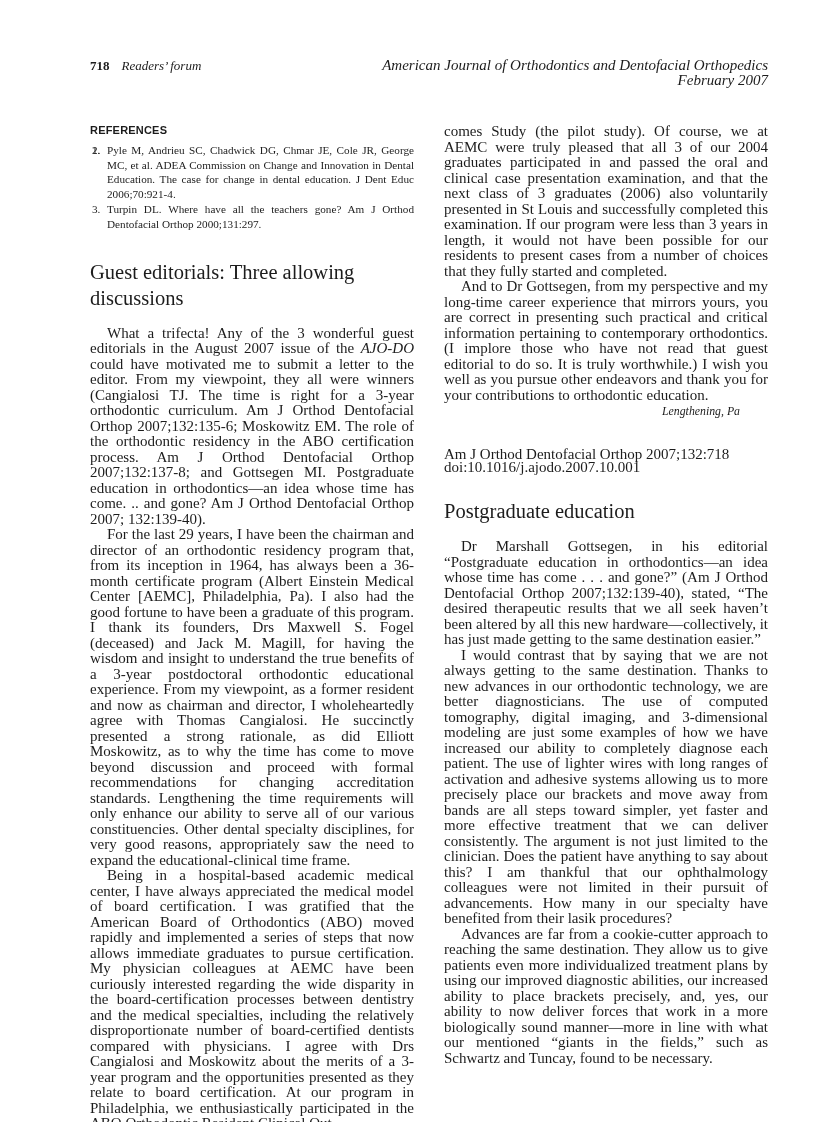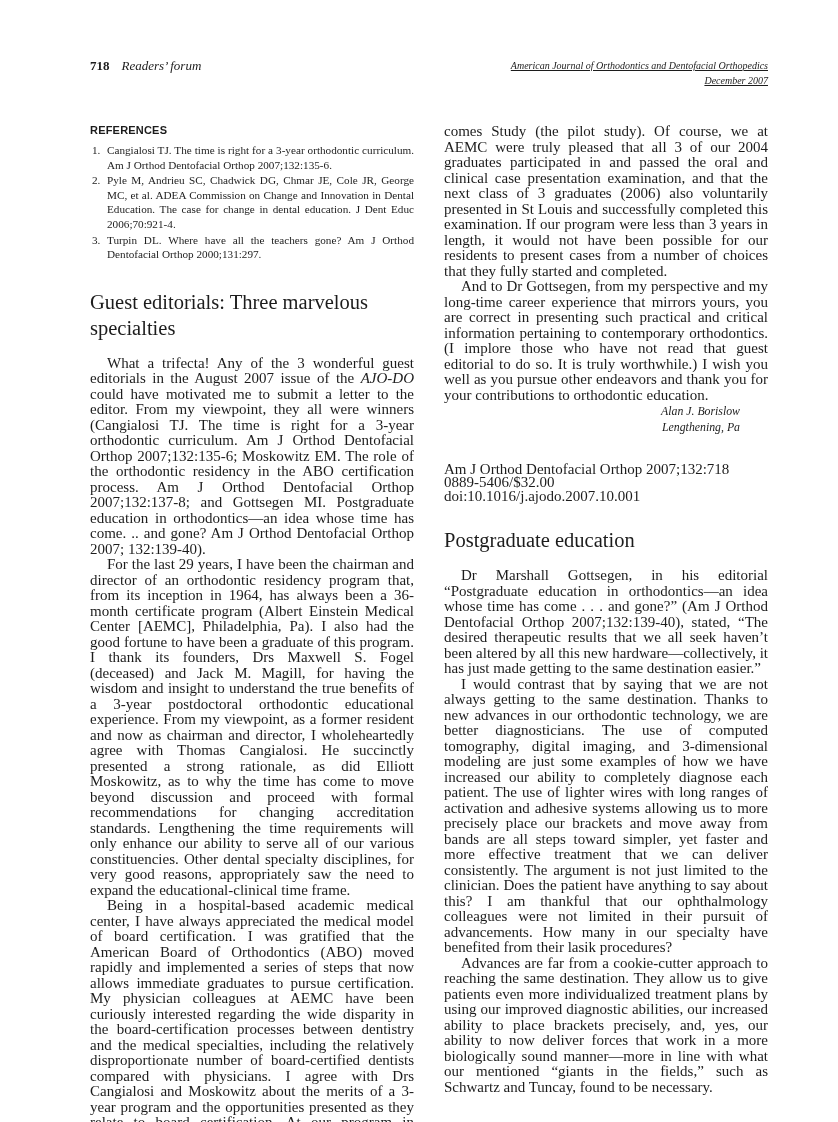--- a/index.html
+++ b/index.html
@@ -27,23 +27,22 @@
     display: flex;
     justify-content: space-between;
     align-items: flex-start;
   }
   .header-left { font-size: 13px; line-height: 15px; white-space: nowrap; }
   .page-number { font-weight: bold; margin-right: 12px; }
   .section-name { font-style: italic; }
   .header-right {
     text-align: right;
     font-style: italic;
-    font-size: 10px;
+    font-size: 15px;
     line-height: 15px;
-    text-decoration: underline;
   }
 
   
   .columns {
     display: flex;
     gap: 30px;
     margin-top: 36px;
   }
   .col { width: 326px; }
 
@@ -106,64 +105,61 @@
 
 <div class="page">
   <div class="content">
 
     <header class="page-header">
       <div class="header-left">
         <span class="page-number">718</span><span class="section-name">Readers’ forum</span>
       </div>
       <div class="header-right">
         <div>American Journal of Orthodontics and Dentofacial Orthopedics</div>
-        <div>December 2007</div>
+        <div>February 2007</div>
       </div>
     </header>
 
     <div class="columns">
 
       <div class="col">
         <h3 class="refs-heading">REFERENCES</h3>
 
         <div class="ref">
           <span class="ref-num">1.</span>
-          <span>Cangialosi TJ. The time is right for a 3-year orthodontic curriculum. Am J Orthod Dentofacial Orthop 2007;132:135-6.</span>
         </div>
         <div class="ref">
           <span class="ref-num">2.</span>
           <span>Pyle M, Andrieu SC, Chadwick DG, Chmar JE, Cole JR, George MC, et al. ADEA Commission on Change and Innovation in Dental Education. The case for change in dental education. J Dent Educ 2006;70:921-4.</span>
         </div>
         <div class="ref">
           <span class="ref-num">3.</span>
           <span>Turpin DL. Where have all the teachers gone? Am J Orthod Dentofacial Orthop 2000;131:297.</span>
         </div>
 
-        <h1 class="article-title first">Guest editorials: Three marvelous specialties</h1>
+        <h1 class="article-title first">Guest editorials: Three allowing discussions</h1>
 
         <p class="body indent"><span>What a trifecta! Any of the 3 wonderful guest editorials in the August 2007 issue of the </span><i>AJO-DO</i><span> could have motivated me to submit a letter to the editor. From my viewpoint, they all were winners (Cangialosi TJ. The time is right for a 3-year orthodontic curriculum. Am J Orthod Dentofacial Orthop 2007;132:135-6; Moskowitz EM. The role of the orthodontic residency in the ABO certification process. Am J Orthod Dentofacial Orthop 2007;132:137-8; and Gottsegen MI. Postgraduate education in orthodontics—an idea whose time has come. .. and gone? Am J Orthod Dentofacial Orthop 2007; 132:139-40).</span></p>
 
         <p class="body indent">For the last 29 years, I have been the chairman and director of an orthodontic residency program that, from its inception in 1964, has always been a 36-month certificate program (Albert Einstein Medical Center [AEMC], Philadelphia, Pa). I also had the good fortune to have been a graduate of this program. I thank its founders, Drs Maxwell S. Fogel (deceased) and Jack M. Magill, for having the wisdom and insight to understand the true benefits of a 3-year postdoctoral orthodontic educational experience. From my viewpoint, as a former resident and now as chairman and director, I wholeheartedly agree with Thomas Cangialosi. He succinctly presented a strong rationale, as did Elliott Moskowitz, as to why the time has come to move beyond discussion and proceed with formal recommendations for changing accreditation standards. Lengthening the time requirements will only enhance our ability to serve all of our various constituencies. Other dental specialty disciplines, for very good reasons, appropriately saw the need to expand the educational-clinical time frame.</p>
 
         <p class="body indent">Being in a hospital-based academic medical center, I have always appreciated the medical model of board certification. I was gratified that the American Board of Orthodontics (ABO) moved rapidly and implemented a series of steps that now allows immediate graduates to pursue certification. My physician colleagues at AEMC have been curiously interested regarding the wide disparity in the board-certification processes between dentistry and the medical specialties, including the relatively disproportionate number of board-certified dentists compared with physicians. I agree with Drs Cangialosi and Moskowitz about the merits of a 3-year program and the opportunities presented as they relate to board certification. At our program in Philadelphia, we enthusiastically participated in the ABO Orthodontic Resident Clinical Out-</p>
       </div>
 
       <div class="col">
         <p class="body">comes Study (the pilot study). Of course, we at AEMC were truly pleased that all 3 of our 2004 graduates participated in and passed the oral and clinical case presentation examination, and that the next class of 3 graduates (2006) also voluntarily presented in St Louis and successfully completed this examination. If our program were less than 3 years in length, it would not have been possible for our residents to present cases from a number of choices that they fully started and completed.</p>
 
         <p class="body indent">And to Dr Gottsegen, from my perspective and my long-time career experience that mirrors yours, you are correct in presenting such practical and critical information pertaining to contemporary orthodontics. (I implore those who have not read that guest editorial to do so. It is truly worthwhile.) I wish you well as you pursue other endeavors and thank you for your contributions to orthodontic education.</p>
 
         <div class="signature">
-          <div>Alan J. Borislow</div>
           <div>Lengthening, Pa</div>
         </div>
 
         <div class="citation">
           <div>Am J Orthod Dentofacial Orthop 2007;132:718</div>
-          <div>0889-5406/$32.00</div>
           <div>doi:10.1016/j.ajodo.2007.10.001</div>
         </div>
 
         <h1 class="article-title second">Postgraduate education</h1>
 
         <p class="body indent">Dr Marshall Gottsegen, in his editorial “Postgraduate education in orthodontics—an idea whose time has come . . . and gone?” (Am J Orthod Dentofacial Orthop 2007;132:139-40), stated, “The desired therapeutic results that we all seek haven’t been altered by all this new hardware—collectively, it has just made getting to the same destination easier.”</p>
         <p class="body indent">I would contrast that by saying that we are not always getting to the same destination. Thanks to new advances in our orthodontic technology, we are better diagnosticians. The use of computed tomography, digital imaging, and 3-dimensional modeling are just some examples of how we have increased our ability to completely diagnose each patient. The use of lighter wires with long ranges of activation and adhesive systems allowing us to more precisely place our brackets and move away from bands are all steps toward simpler, yet faster and more effective treatment that we can deliver consistently. The argument is not just limited to the clinician. Does the patient have anything to say about this? I am thankful that our ophthalmology colleagues were not limited in their pursuit of advancements. How many in our specialty have benefited from their lasik procedures?</p>
         <p class="body indent">Advances are far from a cookie-cutter approach to reaching the same destination. They allow us to give patients even more individualized treatment plans by using our improved diagnostic abilities, our increased ability to place brackets precisely, and, yes, our ability to now deliver forces that work in a more biologically sound manner—more in line with what our mentioned “giants in the fields,” such as Schwartz and Tuncay, found to be necessary.</p>
       </div>
 

